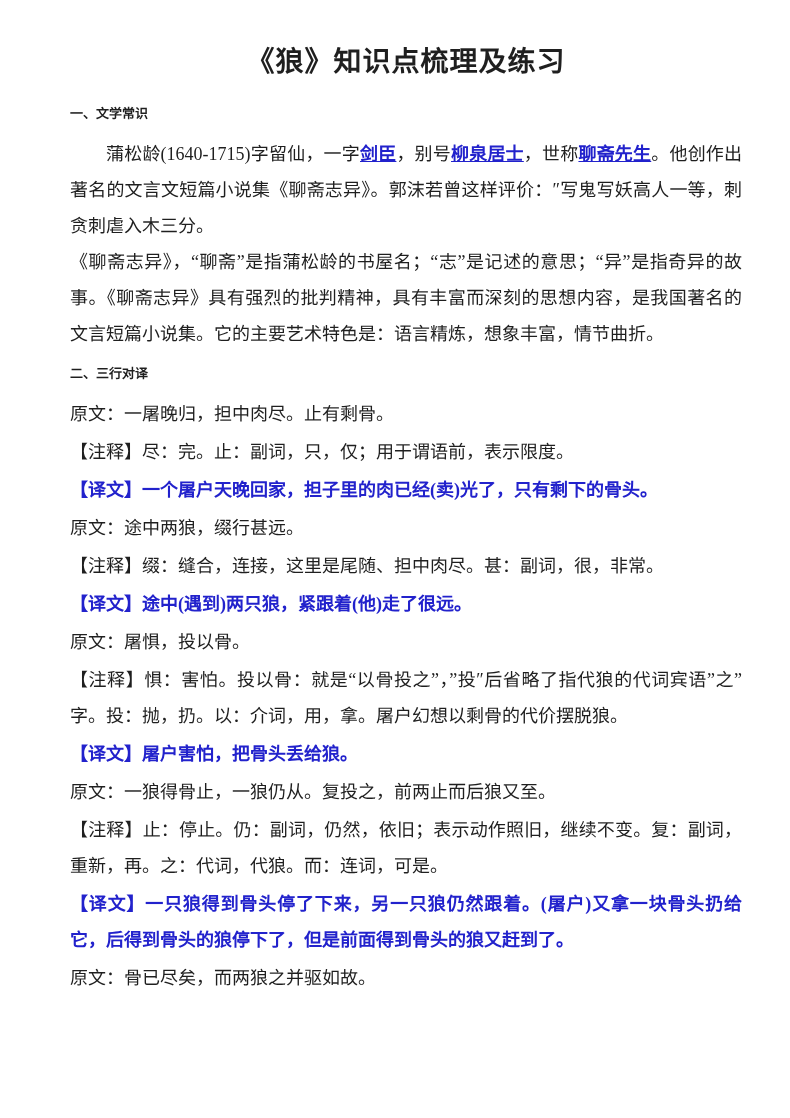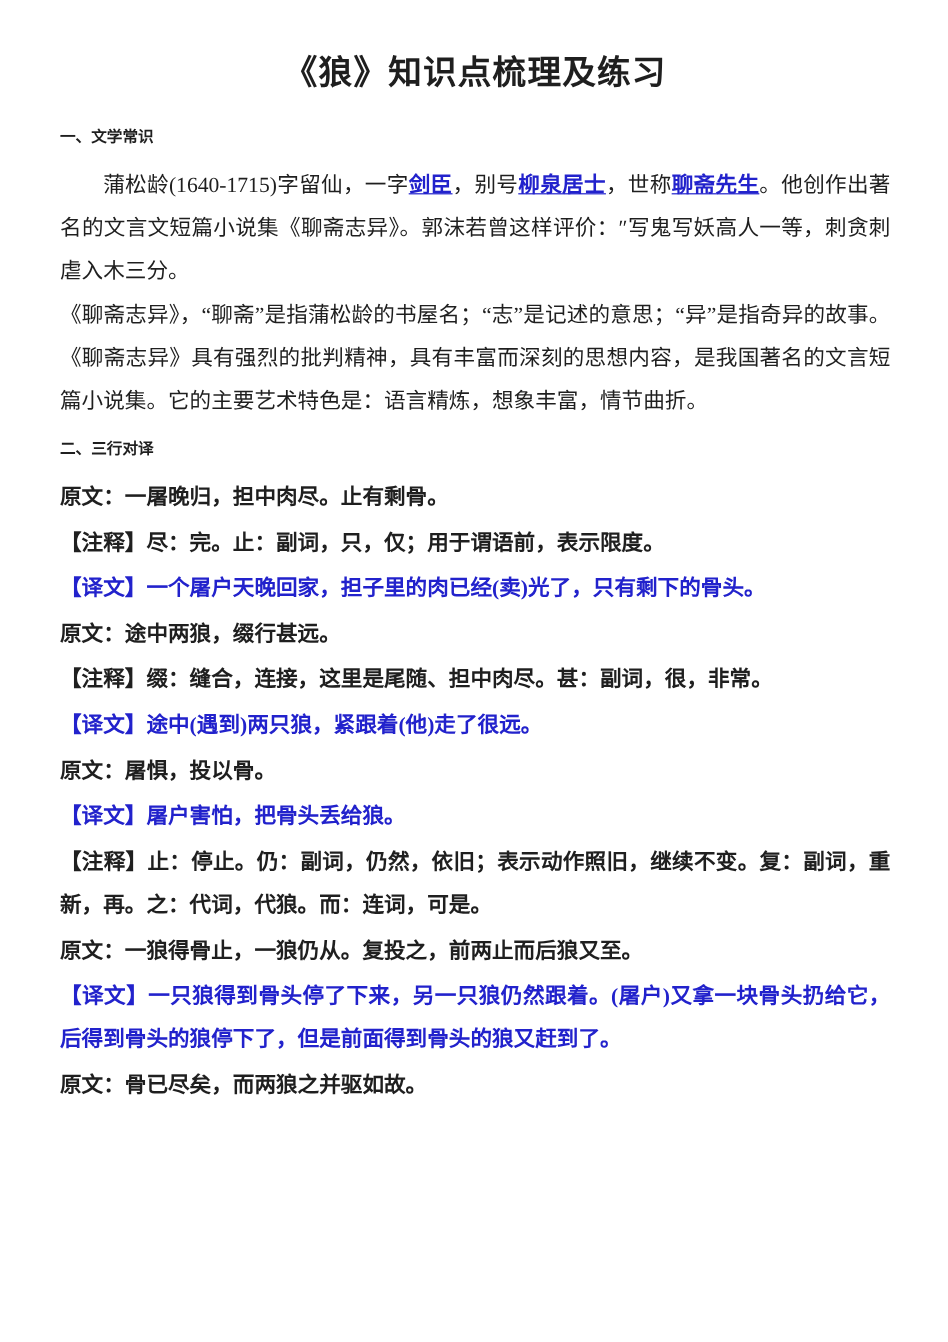--- a/index.html
+++ b/index.html
@@ -5,21 +5,21 @@
   html, body {
     margin: 0;
     padding: 0;
     background: #ffffff;
   }
   .page {
     position: relative;
     width: 790px;
     height: 1118px;
     box-sizing: border-box;
-    padding: 42px 48px 0 50px;
+    padding: 42px 48px 0 70px;
     background: #ffffff;
     font-family: "Liberation Serif", "DejaVu Serif", serif;
     color: var(--text-color, #1f1f1f);
     overflow: hidden;
   }
   .doc-title {
     font-size: 28px;
     font-weight: 700;
     text-align: center;
     line-height: 40px;
@@ -47,21 +47,20 @@
     color: var(--link-blue, #2222cc);
     font-weight: 700;
     text-decoration: underline;
     cursor: pointer;
   }
   .entry {
     font-size: 18px;
     line-height: 36px;
     margin: 0 0 2px 0;
     text-align: justify;
-    font-weight: bold;
   }
   .entry.translation {
     color: var(--trans-blue, #2222cc);
     font-weight: 700;
   }
 </style>
 </head>
 <body>
 
 <div class="page">
@@ -76,19 +75,20 @@
 
   <h2 class="sec-heading second">二、三行对译</h2>
 
   <p class="entry original">原文：一屠晚归，担中肉尽。止有剩骨。</p>
   <p class="entry note">【注释】尽：完。止：副词，只，仅；用于谓语前，表示限度。</p>
   <p class="entry translation">【译文】一个屠户天晚回家，担子里的肉已经(卖)光了，只有剩下的骨头。</p>
   <p class="entry original">原文：途中两狼，缀行甚远。</p>
   <p class="entry note">【注释】缀：缝合，连接，这里是尾随、担中肉尽。甚：副词，很，非常。</p>
   <p class="entry translation">【译文】途中(遇到)两只狼，紧跟着(他)走了很远。</p>
   <p class="entry original">原文：屠惧，投以骨。</p>
+  <p class="entry note">【注释】惧：害怕。投以骨：就是“以骨投之”，”投″后省略了指代狼的代词宾语”之”字。投：抛，扔。以：介词，用，拿。屠户幻想以剩骨的代价摆脱狼。</p>
   <p class="entry translation">【译文】屠户害怕，把骨头丢给狼。</p>
+  <p class="entry original">原文：一狼得骨止，一狼仍从。复投之，前两止而后狼又至。</p>
   <p class="entry note">【注释】止：停止。仍：副词，仍然，依旧；表示动作照旧，继续不变。复：副词，重新，再。之：代词，代狼。而：连词，可是。</p>
-  <p class="entry original">原文：一狼得骨止，一狼仍从。复投之，前两止而后狼又至。</p>
   <p class="entry translation">【译文】一只狼得到骨头停了下来，另一只狼仍然跟着。(屠户)又拿一块骨头扔给它，后得到骨头的狼停下了，但是前面得到骨头的狼又赶到了。</p>
   <p class="entry original">原文：骨已尽矣，而两狼之并驱如故。</p>
 
 </div>
 
 </body></html>

